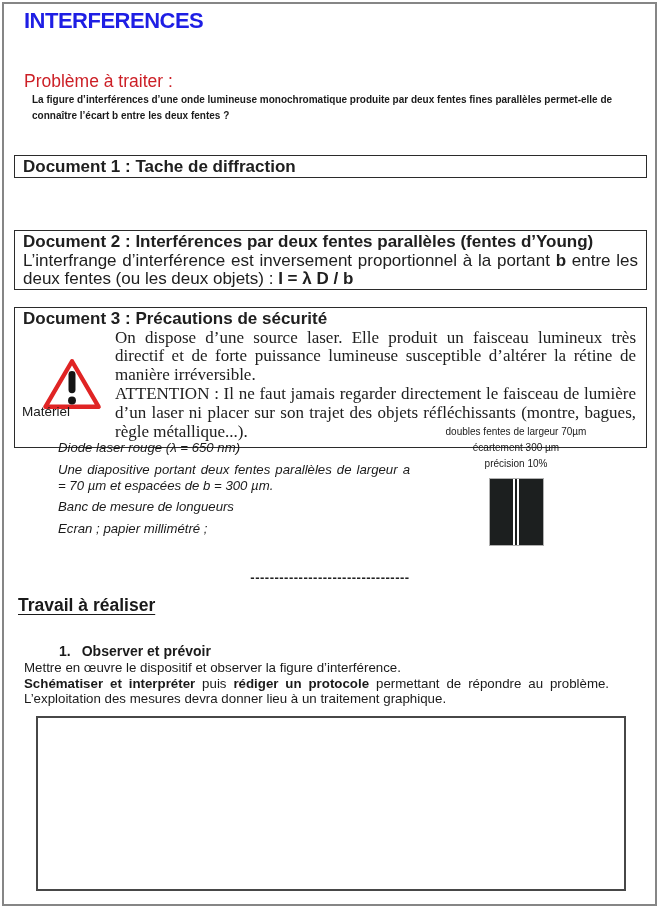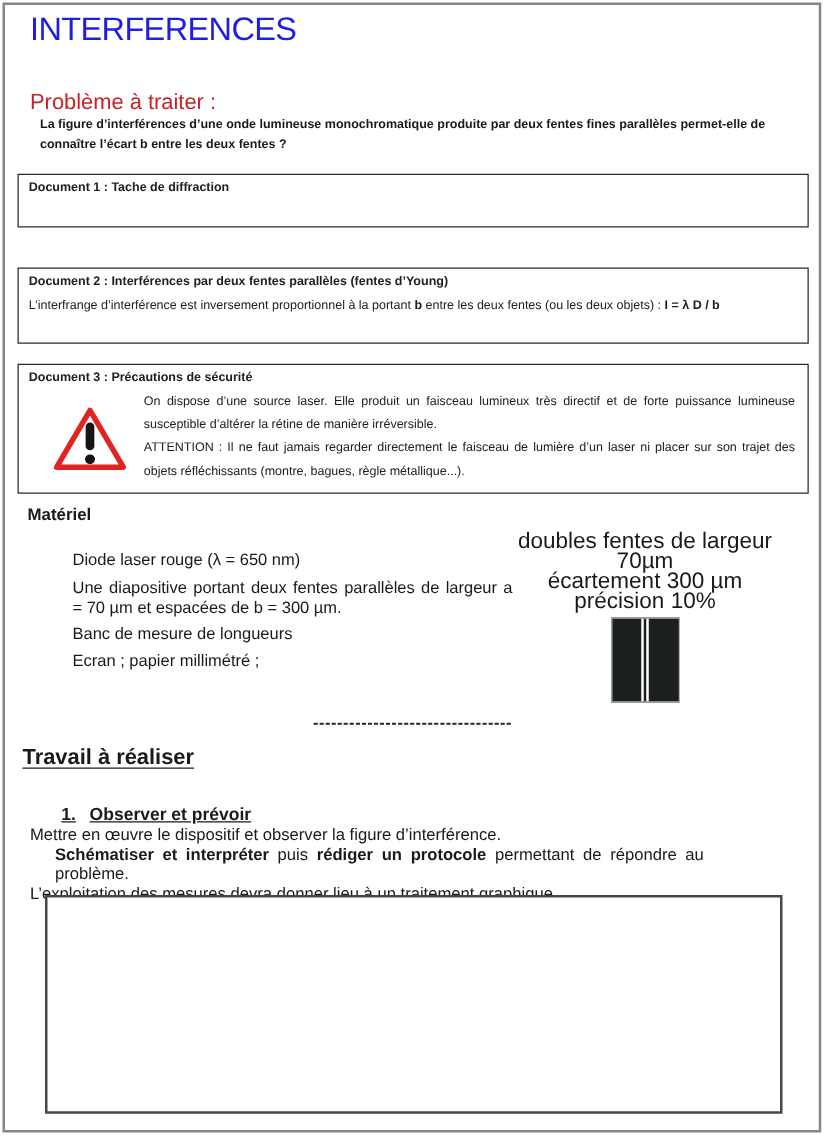--- a/index.html
+++ b/index.html
@@ -6,82 +6,82 @@
   body{
     width:660px;height:910px;position:relative;background:#ffffff;
     font-family:"Liberation Sans",sans-serif;color:#1a1a1a;overflow:hidden;
   }
   .page-frame{
     position:absolute;left:2px;top:2px;width:651px;height:900px;
     border:2px solid #868686;pointer-events:none;
   }
   .title{
     position:absolute;left:24px;top:8px;
-    font-size:26px;font-weight:normal;color:#1e1ee4;letter-spacing:-0.5px;
+    font-size:22px;font-weight:bold;color:#1e1ee4;letter-spacing:-0.5px;
   }
   .problem-heading{
     position:absolute;left:24px;top:71px;
     font-size:17.5px;font-weight:normal;color:#cc1f26;
   }
   .problem-text{
     position:absolute;left:32px;top:92px;width:614px;
     font-size:10px;line-height:16px;font-weight:bold;color:#1a1a1a;
   }
   .doc-box{
     position:absolute;left:14px;width:615px;
-    border:1px solid #2b2b2b;padding:2px 8px 20px 8px;
-    font-size:10px;line-height:18.6px;color:#202020;
+    border:1px solid #2b2b2b;padding:2px 8px 0 8px;
+    font-size:17px;line-height:18.6px;color:#202020;margin-top:16px;
   }
   .doc-box .doc-title{font-weight:bold;}
   .doc-box .doc-body{text-align:justify;}
   .b{font-weight:bold;}
   #doc1{top:139px;}
   #doc2{top:214px;}
   #doc3{top:291px;padding-bottom:6px;}
-  .doc3-row{display:flex;align-items:flex-end;}
+  .doc3-row{display:flex;align-items:center;font-family:Liberation Serif, serif;}
   .warn-wrap{flex:0 0 auto;margin:4px 12px 0 18px;}
   .doc3-text{flex:1 1 auto;text-align:justify;line-height:18.8px;margin-right:2px;}
   .materiel-heading{
-    position:absolute;left:22px;top:404px;font-size:13.5px;font-weight:bold;
+    position:absolute;left:22px;top:404px;font-size:13.5px;font-weight:normal;
   }
   .materiel-list{
     position:absolute;left:58px;top:440px;width:360px;
     font-size:13.2px;line-height:15.8px;
   }
-  .materiel-list .item{margin-bottom:6px;}
+  .materiel-list .item{margin-bottom:6px;font-style:italic;}
   .materiel-list .item.justify{text-align:justify;width:352px;}
   .right-col{
     position:absolute;left:406px;top:424px;width:220px;
-    text-align:center;font-size:18px;line-height:16px;color:#1a1a1a;
+    text-align:center;font-size:10px;line-height:16px;color:#1a1a1a;
   }
   .slits{
     position:relative;width:53px;height:66px;margin:6px auto 0 auto;
     background:#1c1f1f;border:1px solid #b0b0b0;
   }
   .slit{position:absolute;top:0;bottom:0;width:2px;background:#ffffff;}
   .slit.s1{left:23px;}
   .slit.s2{left:27px;}
   .separator{
     position:absolute;left:0;top:570px;width:660px;text-align:center;
     font-size:13px;font-weight:bold;letter-spacing:0.5px;color:#222;
   }
   .work-heading{
     position:absolute;left:18px;top:595px;
     font-size:17.5px;font-weight:bold;text-decoration:underline;
     text-underline-offset:3px;
   }
   .step-line{
-    position:absolute;left:49px;top:643px;font-size:14px;font-weight:bold;text-decoration:underline;
+    position:absolute;left:59px;top:643px;font-size:14px;font-weight:bold;
   }
   .step-line .step-title{margin-left:11px;}
   .work-para{
     position:absolute;left:24px;top:660px;width:602px;
     font-size:13.3px;line-height:15.5px;
   }
-  .work-para .stretch{word-spacing:3.2px;margin-left:20px;}
+  .work-para .stretch{word-spacing:3.2px;}
   .answer-box{
     position:absolute;left:36px;top:716px;width:586px;height:171px;
     border:2px solid #474747;background:#ffffff;
   }
 </style>
 </head>
 <body>
 
 <div class="page-frame"></div>
 

